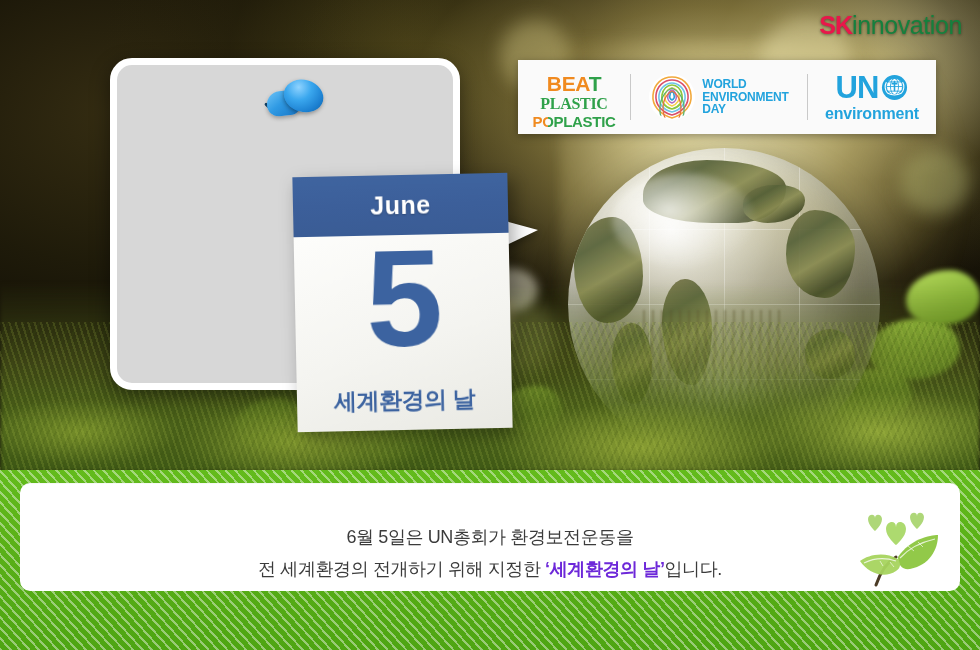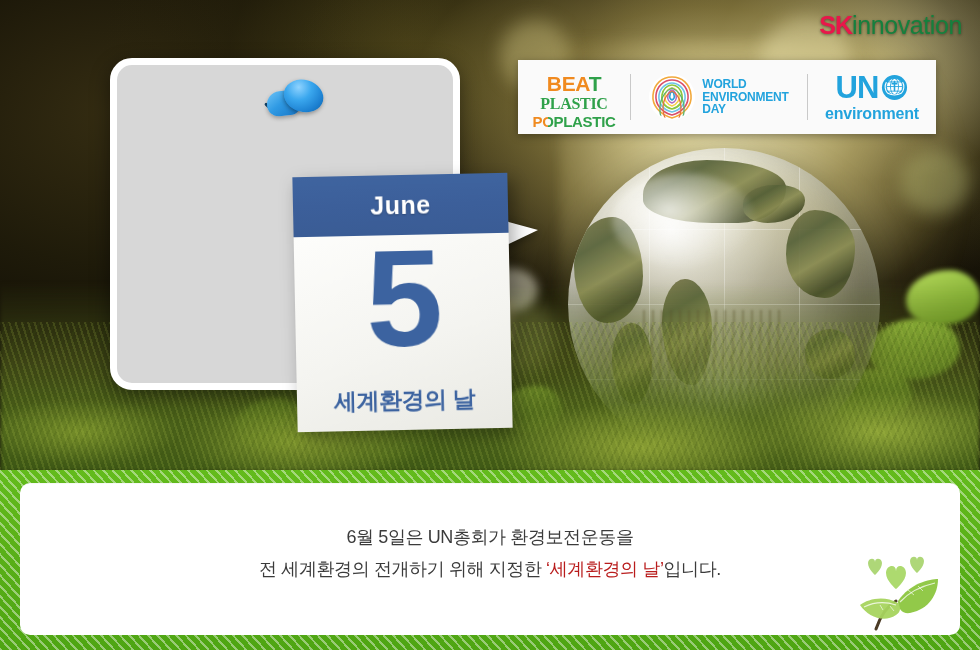--- a/index.html
+++ b/index.html
@@ -179,30 +179,30 @@
   
   .band{
     position:absolute;left:0;top:470px;width:980px;height:180px;
     background:
       repeating-linear-gradient(48deg,
         rgba(255,255,255,0.42) 0px, rgba(255,255,255,0.42) 2px,
         rgba(255,255,255,0) 2px, rgba(255,255,255,0) 7px),
       linear-gradient(180deg,#63bb1c 0%, #59b017 45%, #4ea512 100%);
   }
   .panel{
-    position:absolute;left:20px;top:483px;width:940px;height:152px;
+    position:absolute;left:20px;top:483px;width:940px;height:108px;
     background:#ffffff;border-radius:10px;
     box-shadow:inset 0 1px 0 rgba(0,0,0,.03);
     overflow:hidden;
   }
   .panel-text{
     position:absolute;left:0;top:38px;width:100%;text-align:center;
     font-size:18px;line-height:32px;color:#3b3b3b;letter-spacing:-.4px;
   }
-  .hl{color:#b91c1c;font-weight:normal;}
+  .hl{color:#6d28d9;font-weight:bold;}
 
   
   .sprig{position:absolute;right:18px;bottom:4px;width:96px;height:86px;}
 </style>
 </head>
 <body>
 
 <div id="stage">
 
   <div class="photo">

